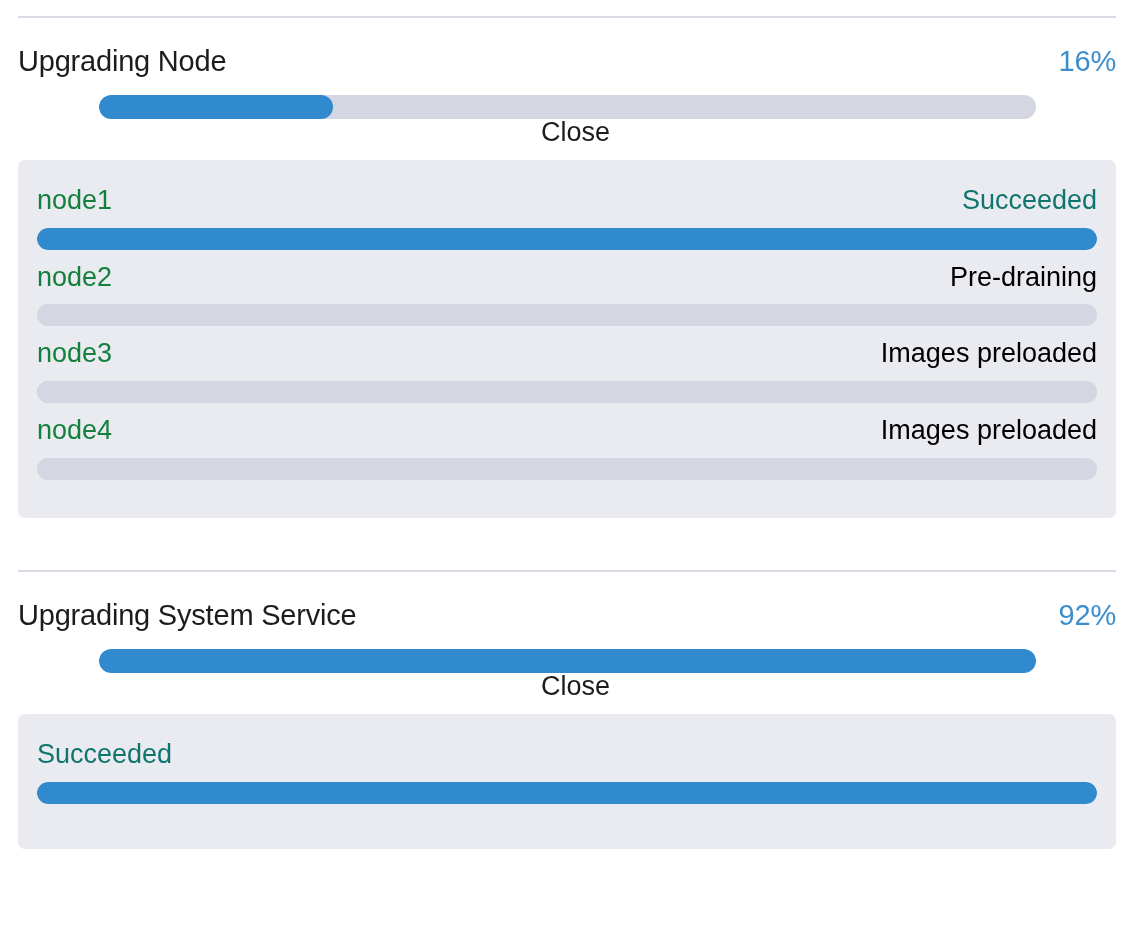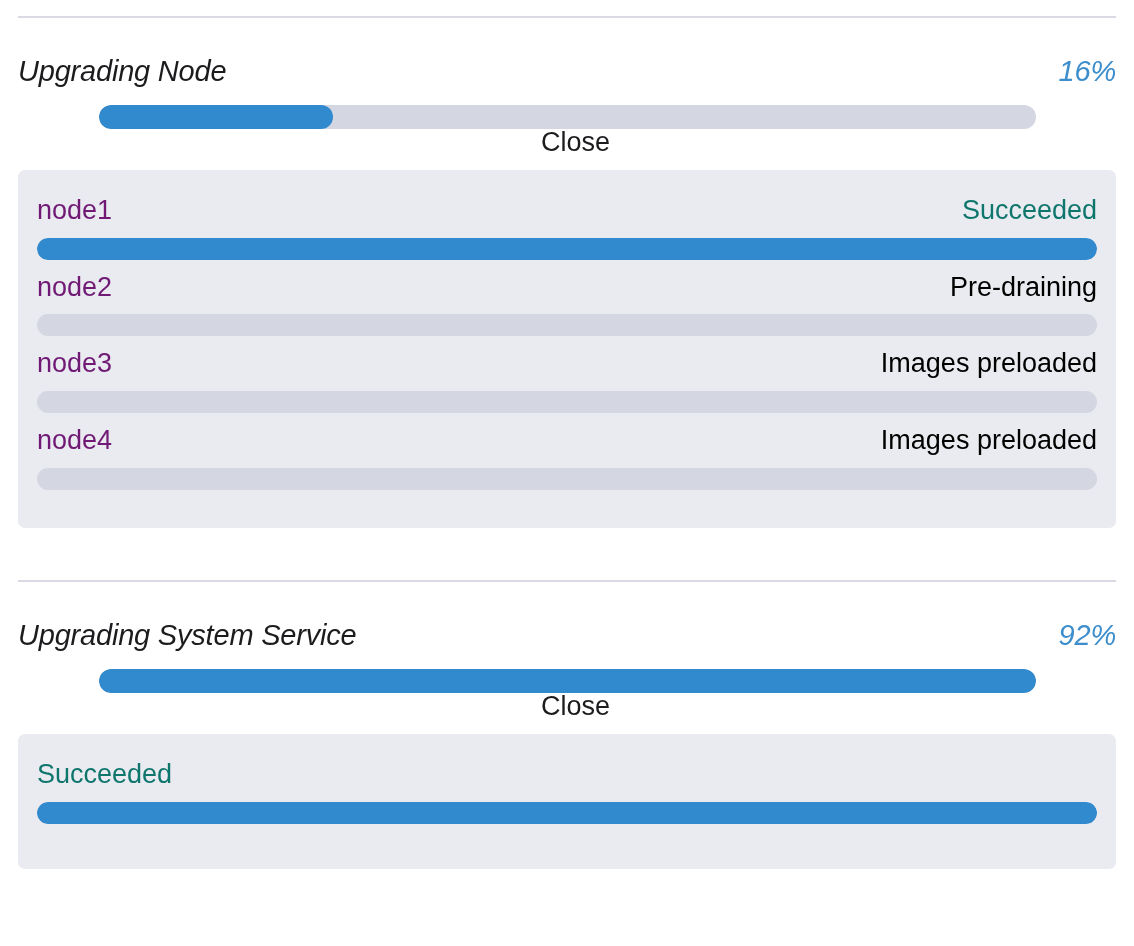--- a/index.html
+++ b/index.html
@@ -34,23 +34,22 @@
   .divider.top { margin-top: 16px; }
   .divider.mid { margin-top: 52px; }
 
   
   .task { width: 100%; }
 
   .task-header {
     display: flex;
     align-items: flex-end;
     justify-content: space-between;
-    padding-top: 38px;
+    padding-top: 28px;
     padding-bottom: 0;
-    font-style: italic;
   }
 
   .task-title {
     font-size: 29px;
     font-weight: 400;
     letter-spacing: -0.2px;
     color: #1c1c1f;
     line-height: 1.1;
   }
 
@@ -108,21 +107,21 @@
 
   .item-head {
     display: flex;
     align-items: baseline;
     justify-content: space-between;
     padding: 6px 0 0 0;
   }
 
   .item-name {
     font-size: 27px;
-    color: #701a75;
+    color: #15803d;
     line-height: 1.25;
   }
 
   .item-status {
     font-size: 27px;
     line-height: 1.25;
     color: #000000;
   }
   .item-status.succeeded { color: #0f766e; }
 

